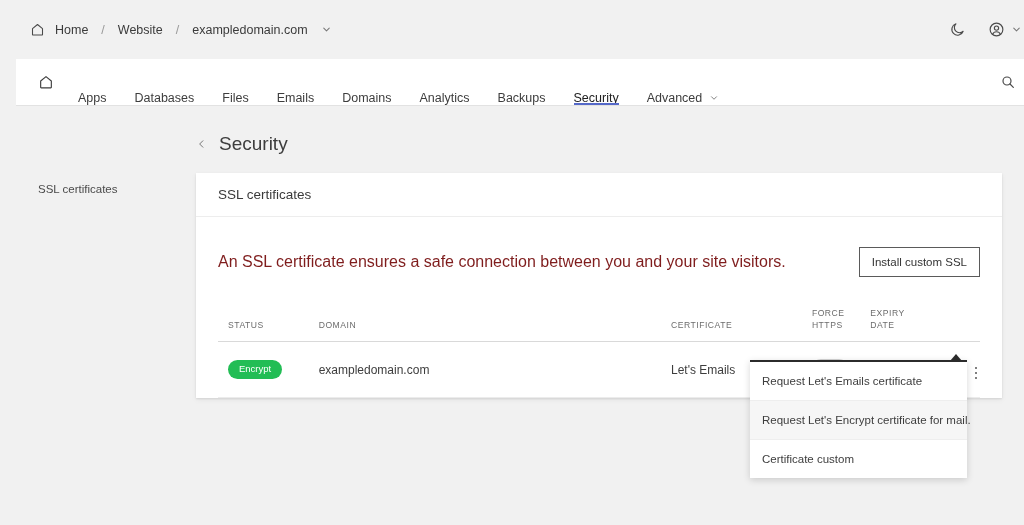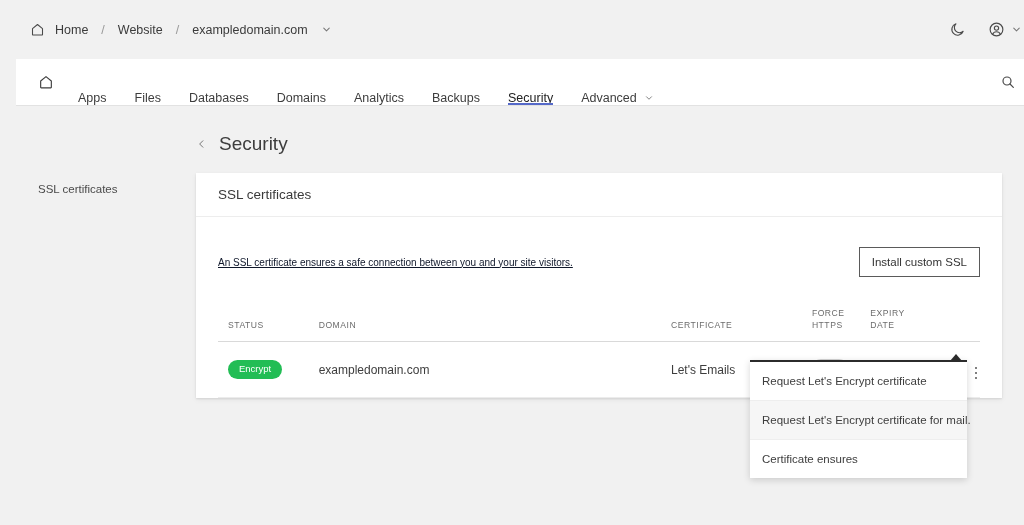--- a/index.html
+++ b/index.html
@@ -83,21 +83,21 @@
     height: 44px; display:flex; align-items:center;
     padding: 0 22px;
     border-bottom: 1px solid #ededed;
   }
   .card-head-title { font-size: 13.5px; color: #3a3a3a; }
   .card-body { padding: 0 22px; }
   .desc-row {
     display:flex; align-items:center; justify-content: space-between;
     padding: 30px 0 22px 0;
   }
-  .desc-text { font-size: 10px; color: #0f172a; text-decoration: underline; }
+  .desc-text { font-size: 16px; color: #7f1d1d; }
   .btn-outline {
     font-family: "Liberation Sans", sans-serif;
     font-size: 11.5px; color: #333;
     background: #fff;
     border: 1px solid #5a5a5a;
     padding: 8px 12px;
     cursor: pointer;
     white-space: nowrap;
   }
 
@@ -227,22 +227,23 @@
 
   <div class="navbar">
     <span class="nav-home">
       <svg width="16" height="16" viewBox="0 0 24 24" fill="none" stroke="#3d3d3d" stroke-width="1.7" stroke-linecap="round" stroke-linejoin="round">
         <path d="M4 10.5 12 4l8 6.5V20a0.8 0.8 0 0 1-.8.8H4.8A0.8 0.8 0 0 1 4 20z"></path>
       </svg>
     </span>
 
     <div class="nav-items">
       <span class="nav-item">Apps</span>
+      <span class="nav-item">Databases</span>
       <span class="nav-item">Files</span>
-      <span class="nav-item">Databases</span>
+      <span class="nav-item">Emails</span>
       <span class="nav-item">Domains</span>
       <span class="nav-item">Analytics</span>
       <span class="nav-item">Backups</span>
       <span class="nav-item active">Security</span>
       <span class="nav-item">
         <span>Advanced</span>
         <span class="cv">
           <svg width="10" height="10" viewBox="0 0 24 24" fill="none" stroke="#777" stroke-width="2.2" stroke-linecap="round" stroke-linejoin="round">
               <polyline points="6 9 12 15 18 9"></polyline>
             </svg>
@@ -322,18 +323,18 @@
                 </span>
               </td>
             </tr>
           </tbody>
         </table>
       </div>
     </div>
   </div>
 
   <div class="dropdown">
-    <div class="dd-item">Request Let's Encrypt certificate</div>
+    <div class="dd-item">Request Let's Emails certificate</div>
     <div class="dd-item hovered">Request Let's Encrypt certificate for mail.</div>
-    <div class="dd-item">Certificate ensures</div>
+    <div class="dd-item">Certificate custom</div>
   </div>
 
 </div>
 
 </body></html>

